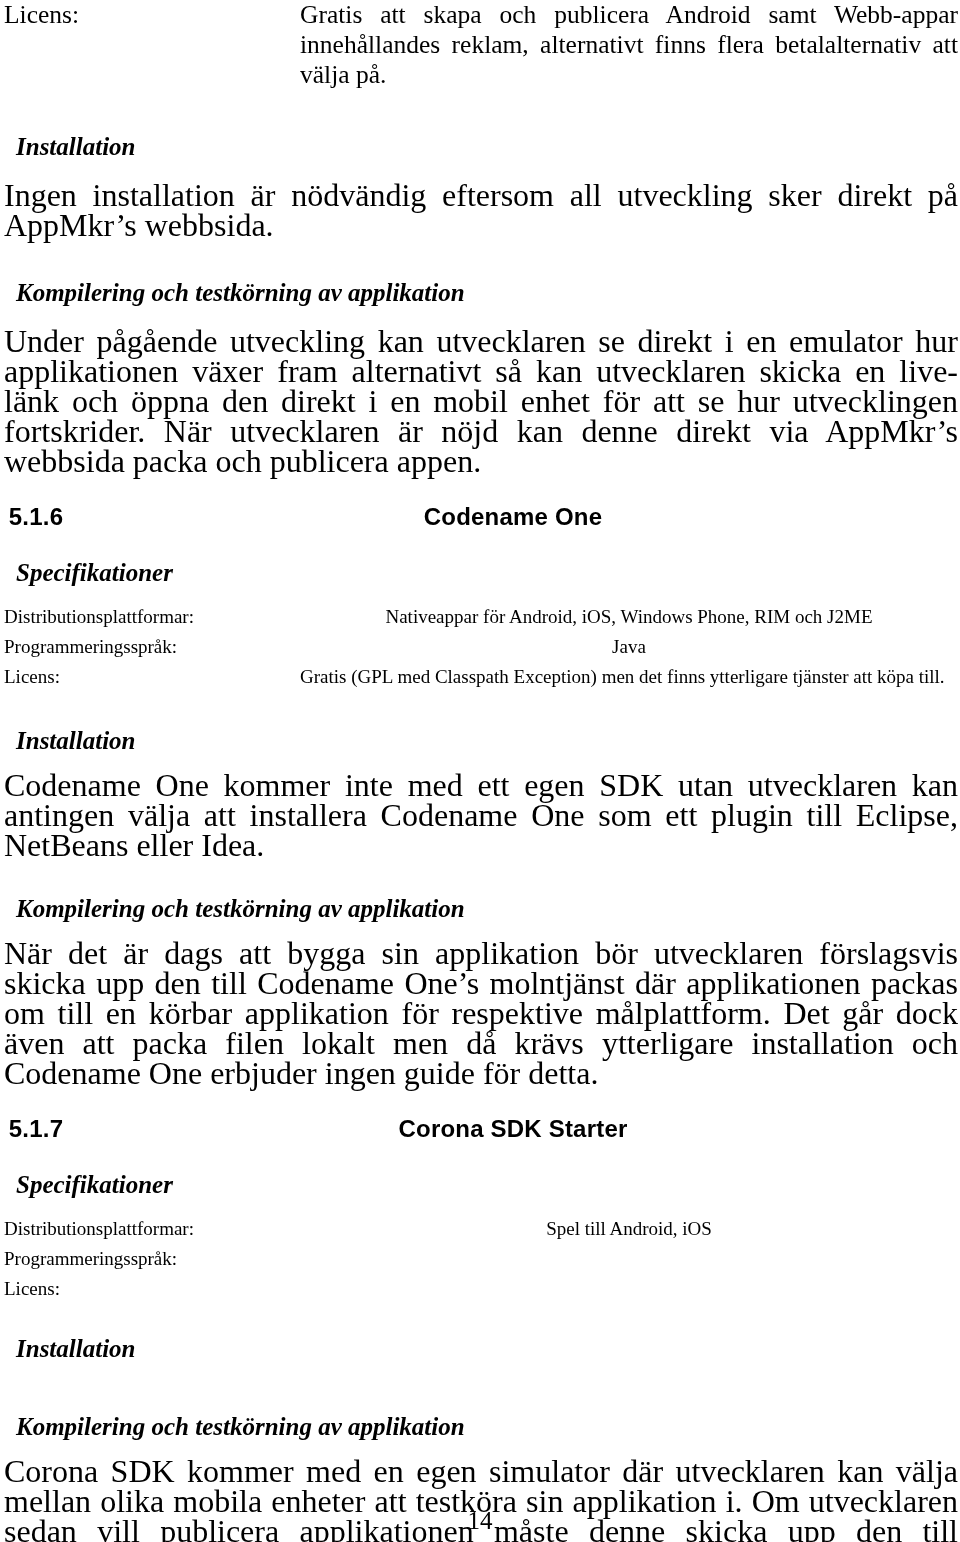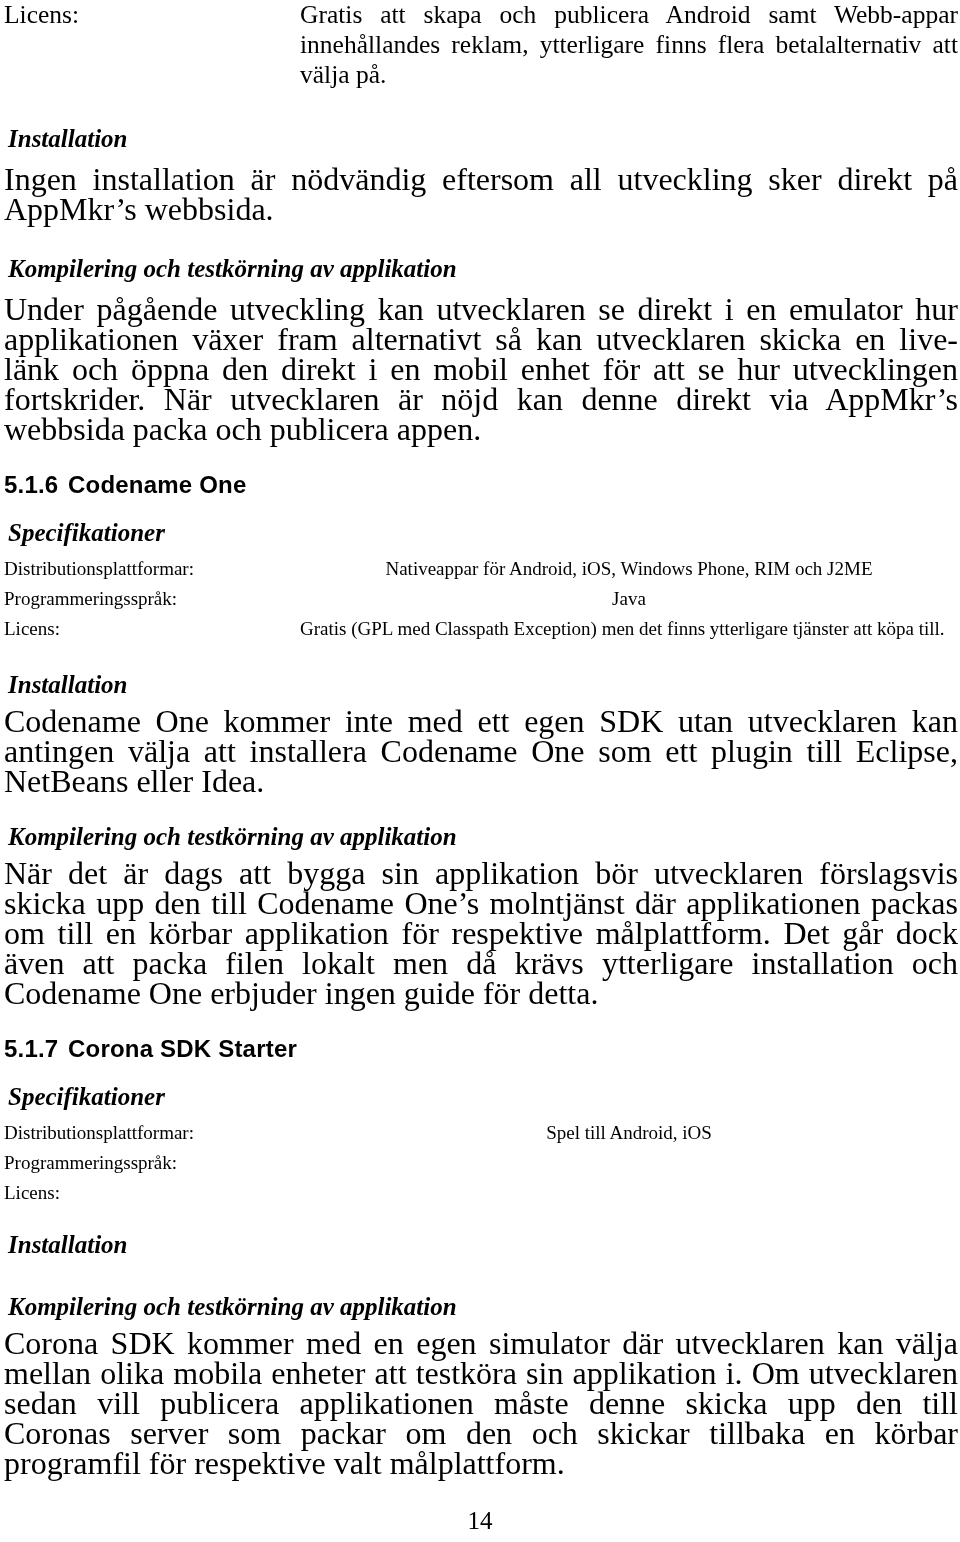--- a/index.html
+++ b/index.html
@@ -39,32 +39,33 @@
   
   .h-section {
     font-family: "Liberation Sans", "DejaVu Sans", sans-serif;
     font-weight: bold;
     font-size: 24px;
     line-height: 30px;
     margin: 0;
     padding: 0;
     letter-spacing: 0.2px;
     display: flex;
+    text-align: center;
   }
   .h-section .num { width: 64px; flex: 0 0 64px; }
   .h-section .txt { flex: 1 1 auto; }
 
   
   .h-sub {
     font-family: "Liberation Serif", "DejaVu Serif", serif;
     font-weight: bold;
     font-style: italic;
     font-size: 25px;
     line-height: 30px;
-    margin: 4px;
+    margin: 12px;
     padding: 0;
   }
 
   
   .spec-row {
     display: flex;
     align-items: flex-start;
     font-size: 19px;
     line-height: 30px;
   }
@@ -116,21 +117,21 @@
     margin-top: 8px;
   }
 </style>
 </head>
 <body>
 
 <div class="page">
 
   <div class="hang-block">
     <div class="hang-label">Licens:</div>
-    <div class="hang-value">Gratis att skapa och publicera Android samt Webb-appar innehållandes reklam, ytterligare finns flera betalalternativ att välja på.</div>
+    <div class="hang-value">Gratis att skapa och publicera Android samt Webb-appar innehållandes reklam, alternativt finns flera betalalternativ att välja på.</div>
   </div>
 
   <div class="sp-30"></div>
 
   <div class="h-sub">Installation</div>
   <div class="sp-6"></div>
   <p class="para last-line-left">Ingen installation är nödvändig eftersom all utveckling sker direkt på AppMkr’s webbsida.</p>
 
   <div class="sp-26"></div>
 

